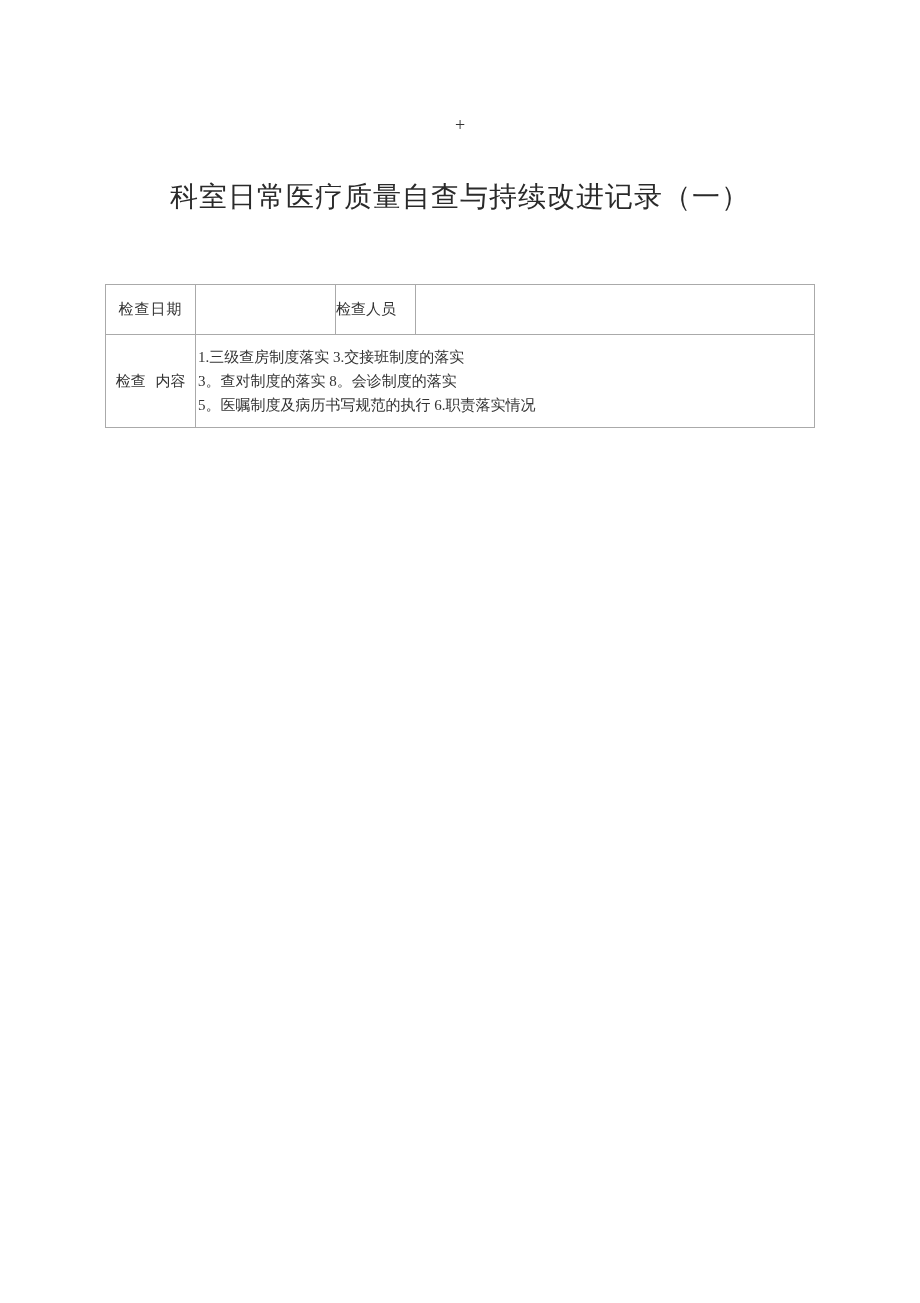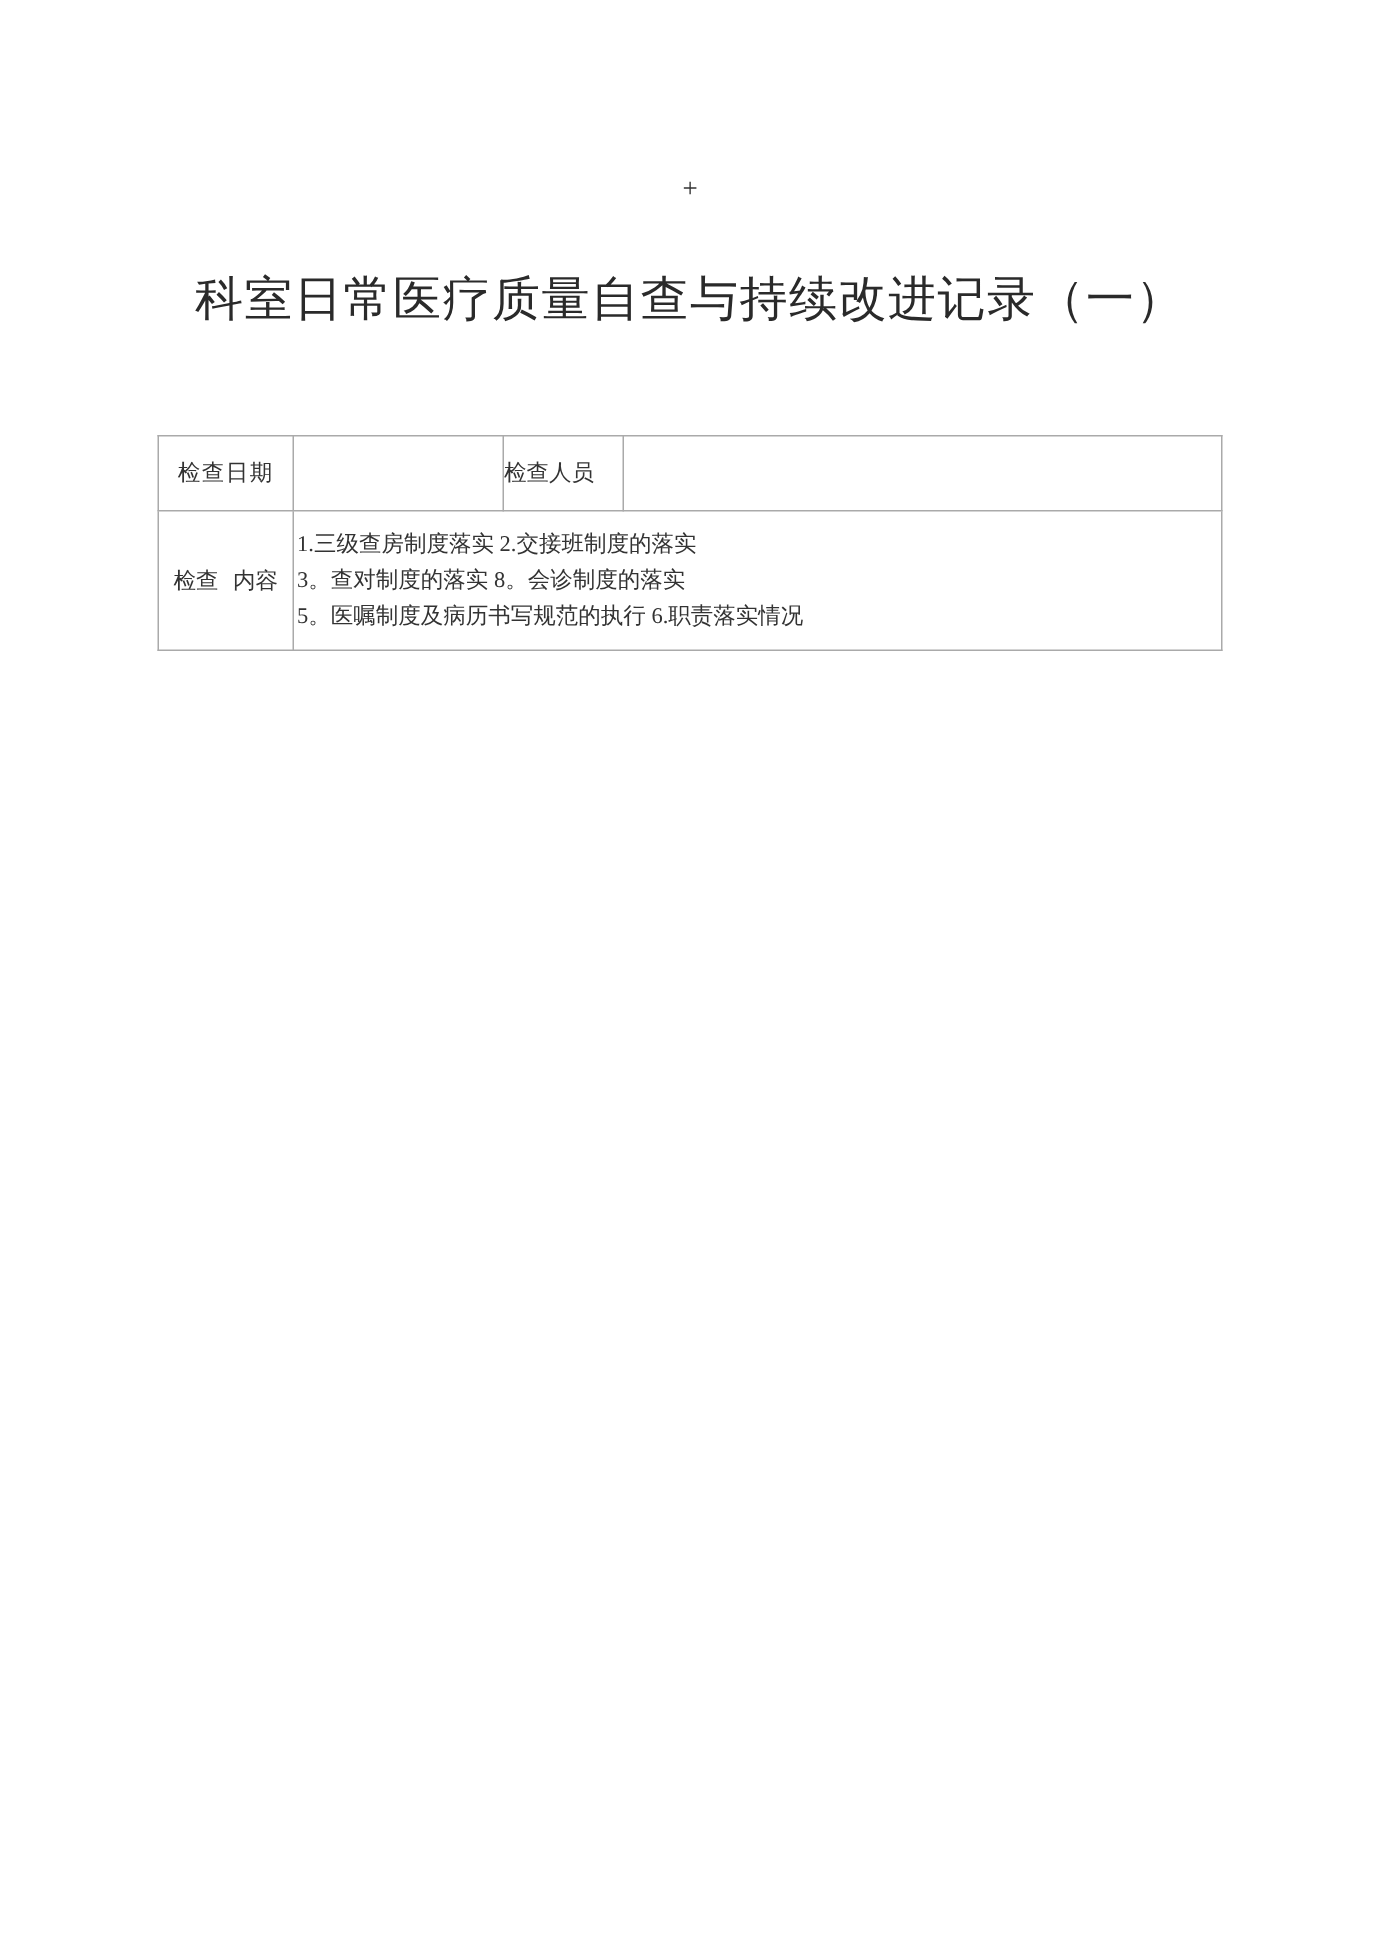--- a/index.html
+++ b/index.html
@@ -16,21 +16,21 @@
       position: relative;
     }
     .page-marker {
       text-align: center;
       font-size: 18px;
       padding-top: 115px;
       color: #333;
     }
     .title {
       text-align: center;
-      font-size: 32px;
+      font-size: 28px;
       font-weight: normal;
       margin-top: 42px;
       letter-spacing: 1px;
       color: #2a2a2a;
     }
     .table-wrap {
       margin: 68px 105px 0 105px;
     }
     table {
       border-collapse: collapse;
@@ -86,20 +86,20 @@
     <tbody>
         <tr class="row1">
       <td class="label-cell">检查日期</td>
       <td class="date-value"></td>
       <td class="inspector-label">检查人员</td>
       <td class="inspector-value"></td>
     </tr>
     <tr class="row2">
       <td class="label-cell">检查  内容</td>
       <td class="content-cell" colspan="3">
-        <span class="content-line">1.三级查房制度落实 2.交接班制度的落实</span>
+        <span class="content-line">1.三级查房制度落实 3.交接班制度的落实</span>
         <span class="content-line">3。查对制度的落实 8。会诊制度的落实</span>
         <span class="content-line">5。医嘱制度及病历书写规范的执行 6.职责落实情况</span>
       </td>
     </tr>
   </tbody>
     </table>
 </div>
 
 </body></html>

